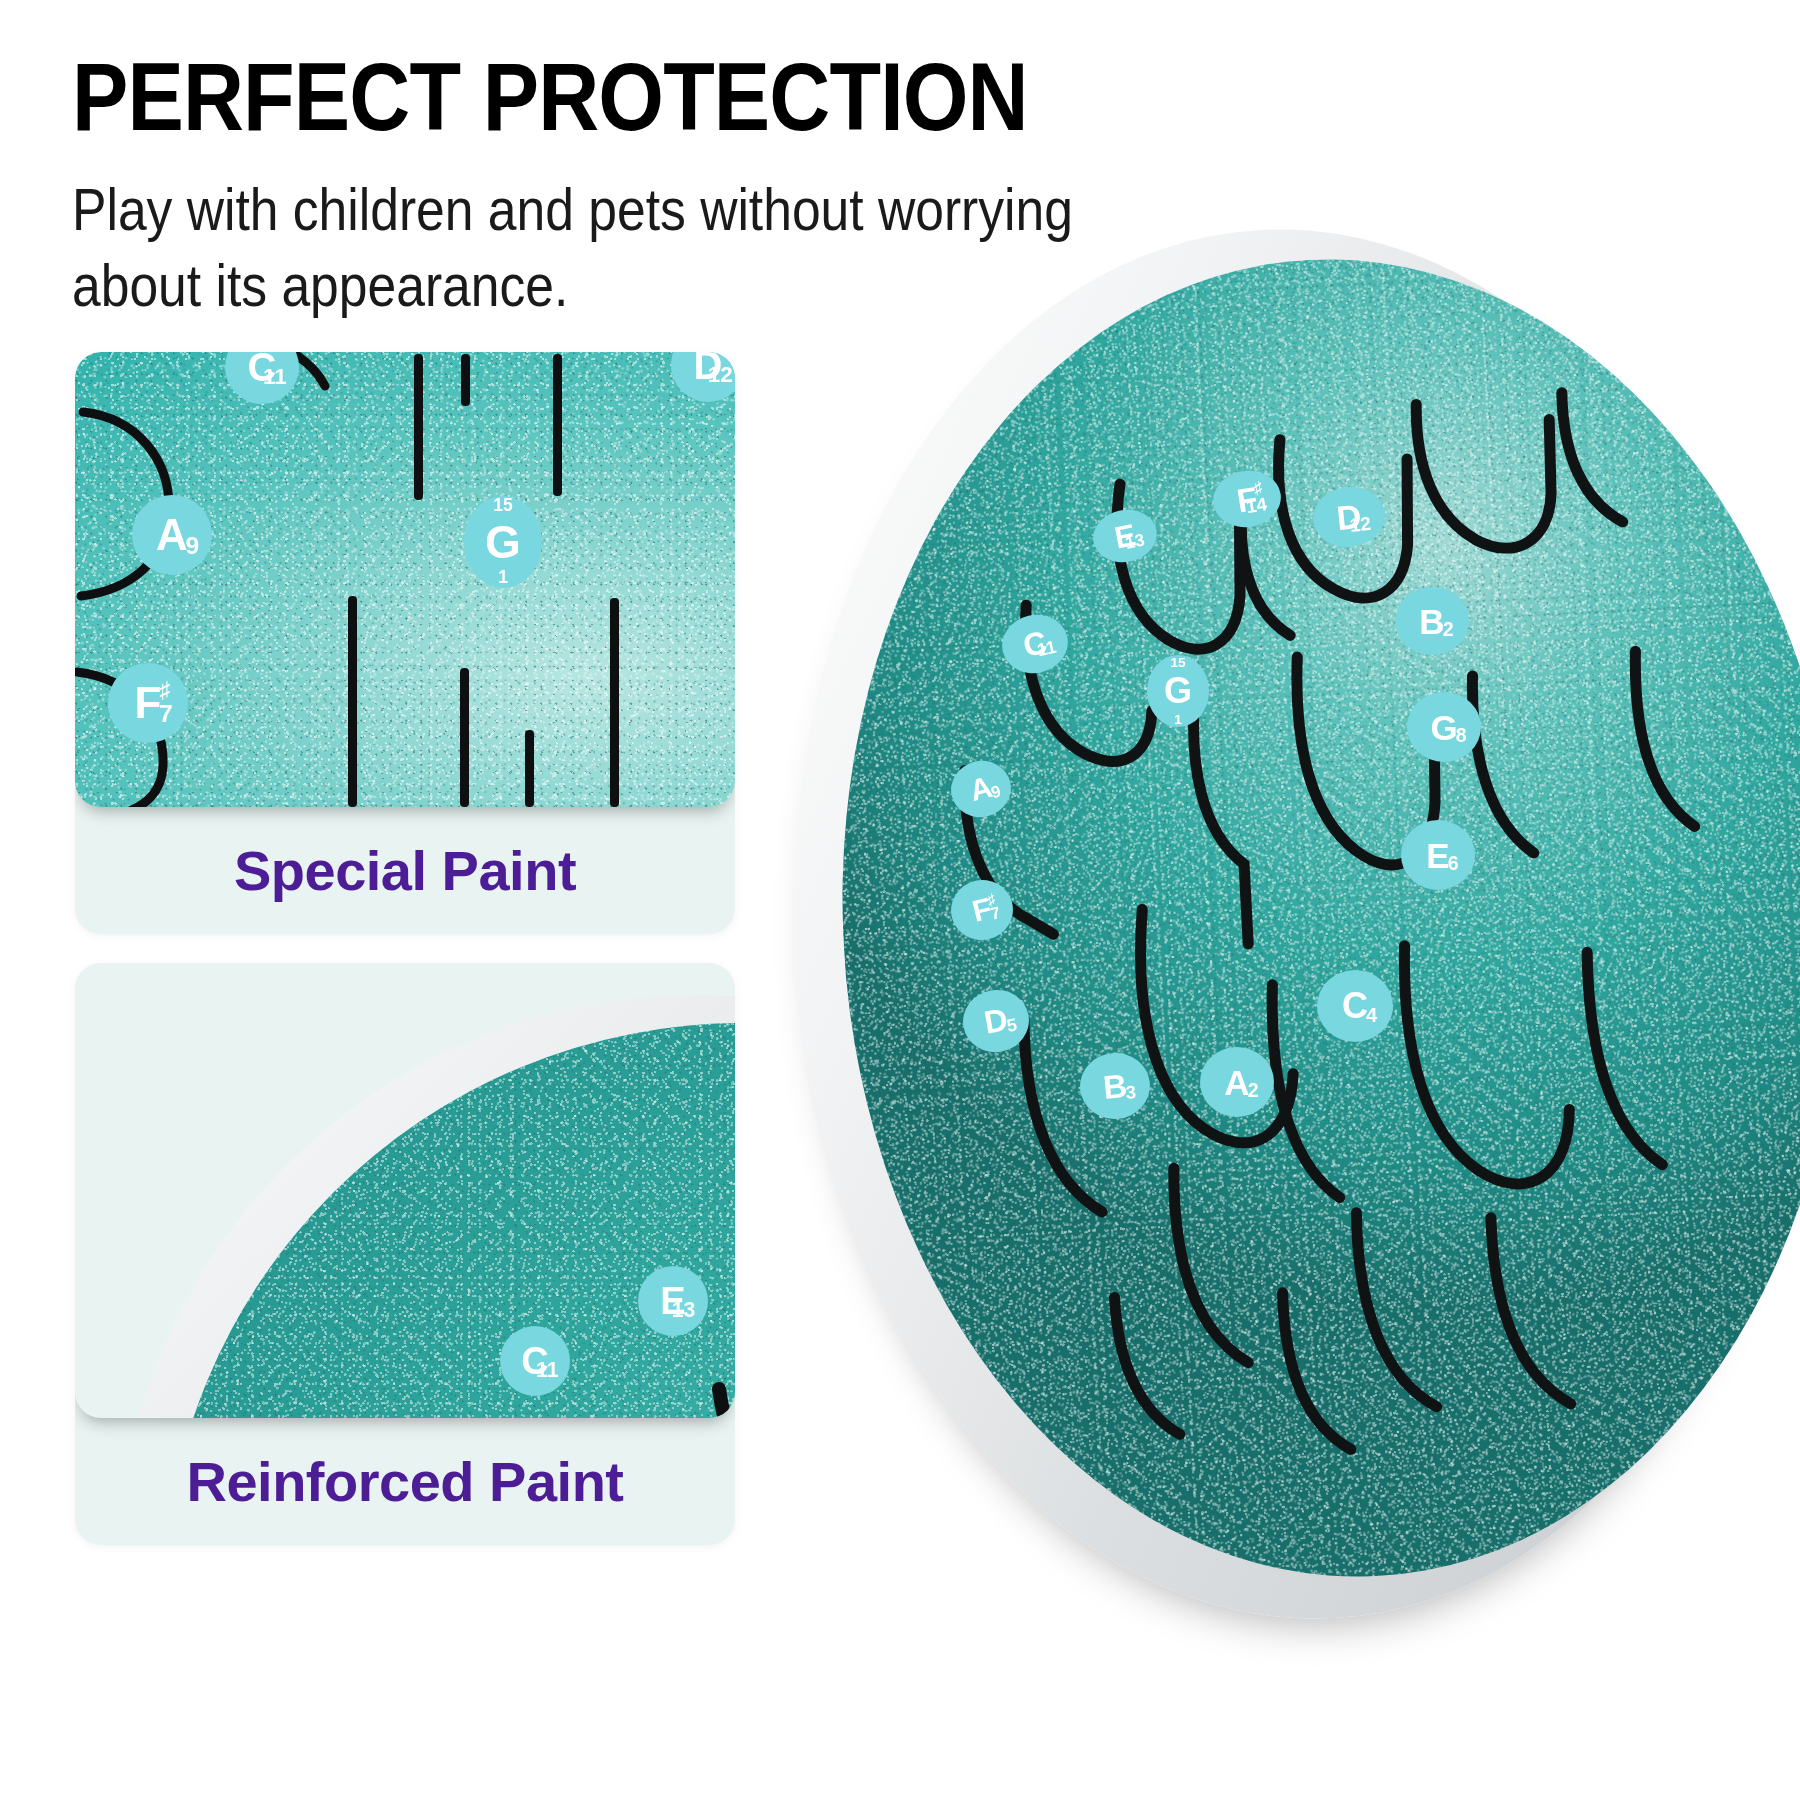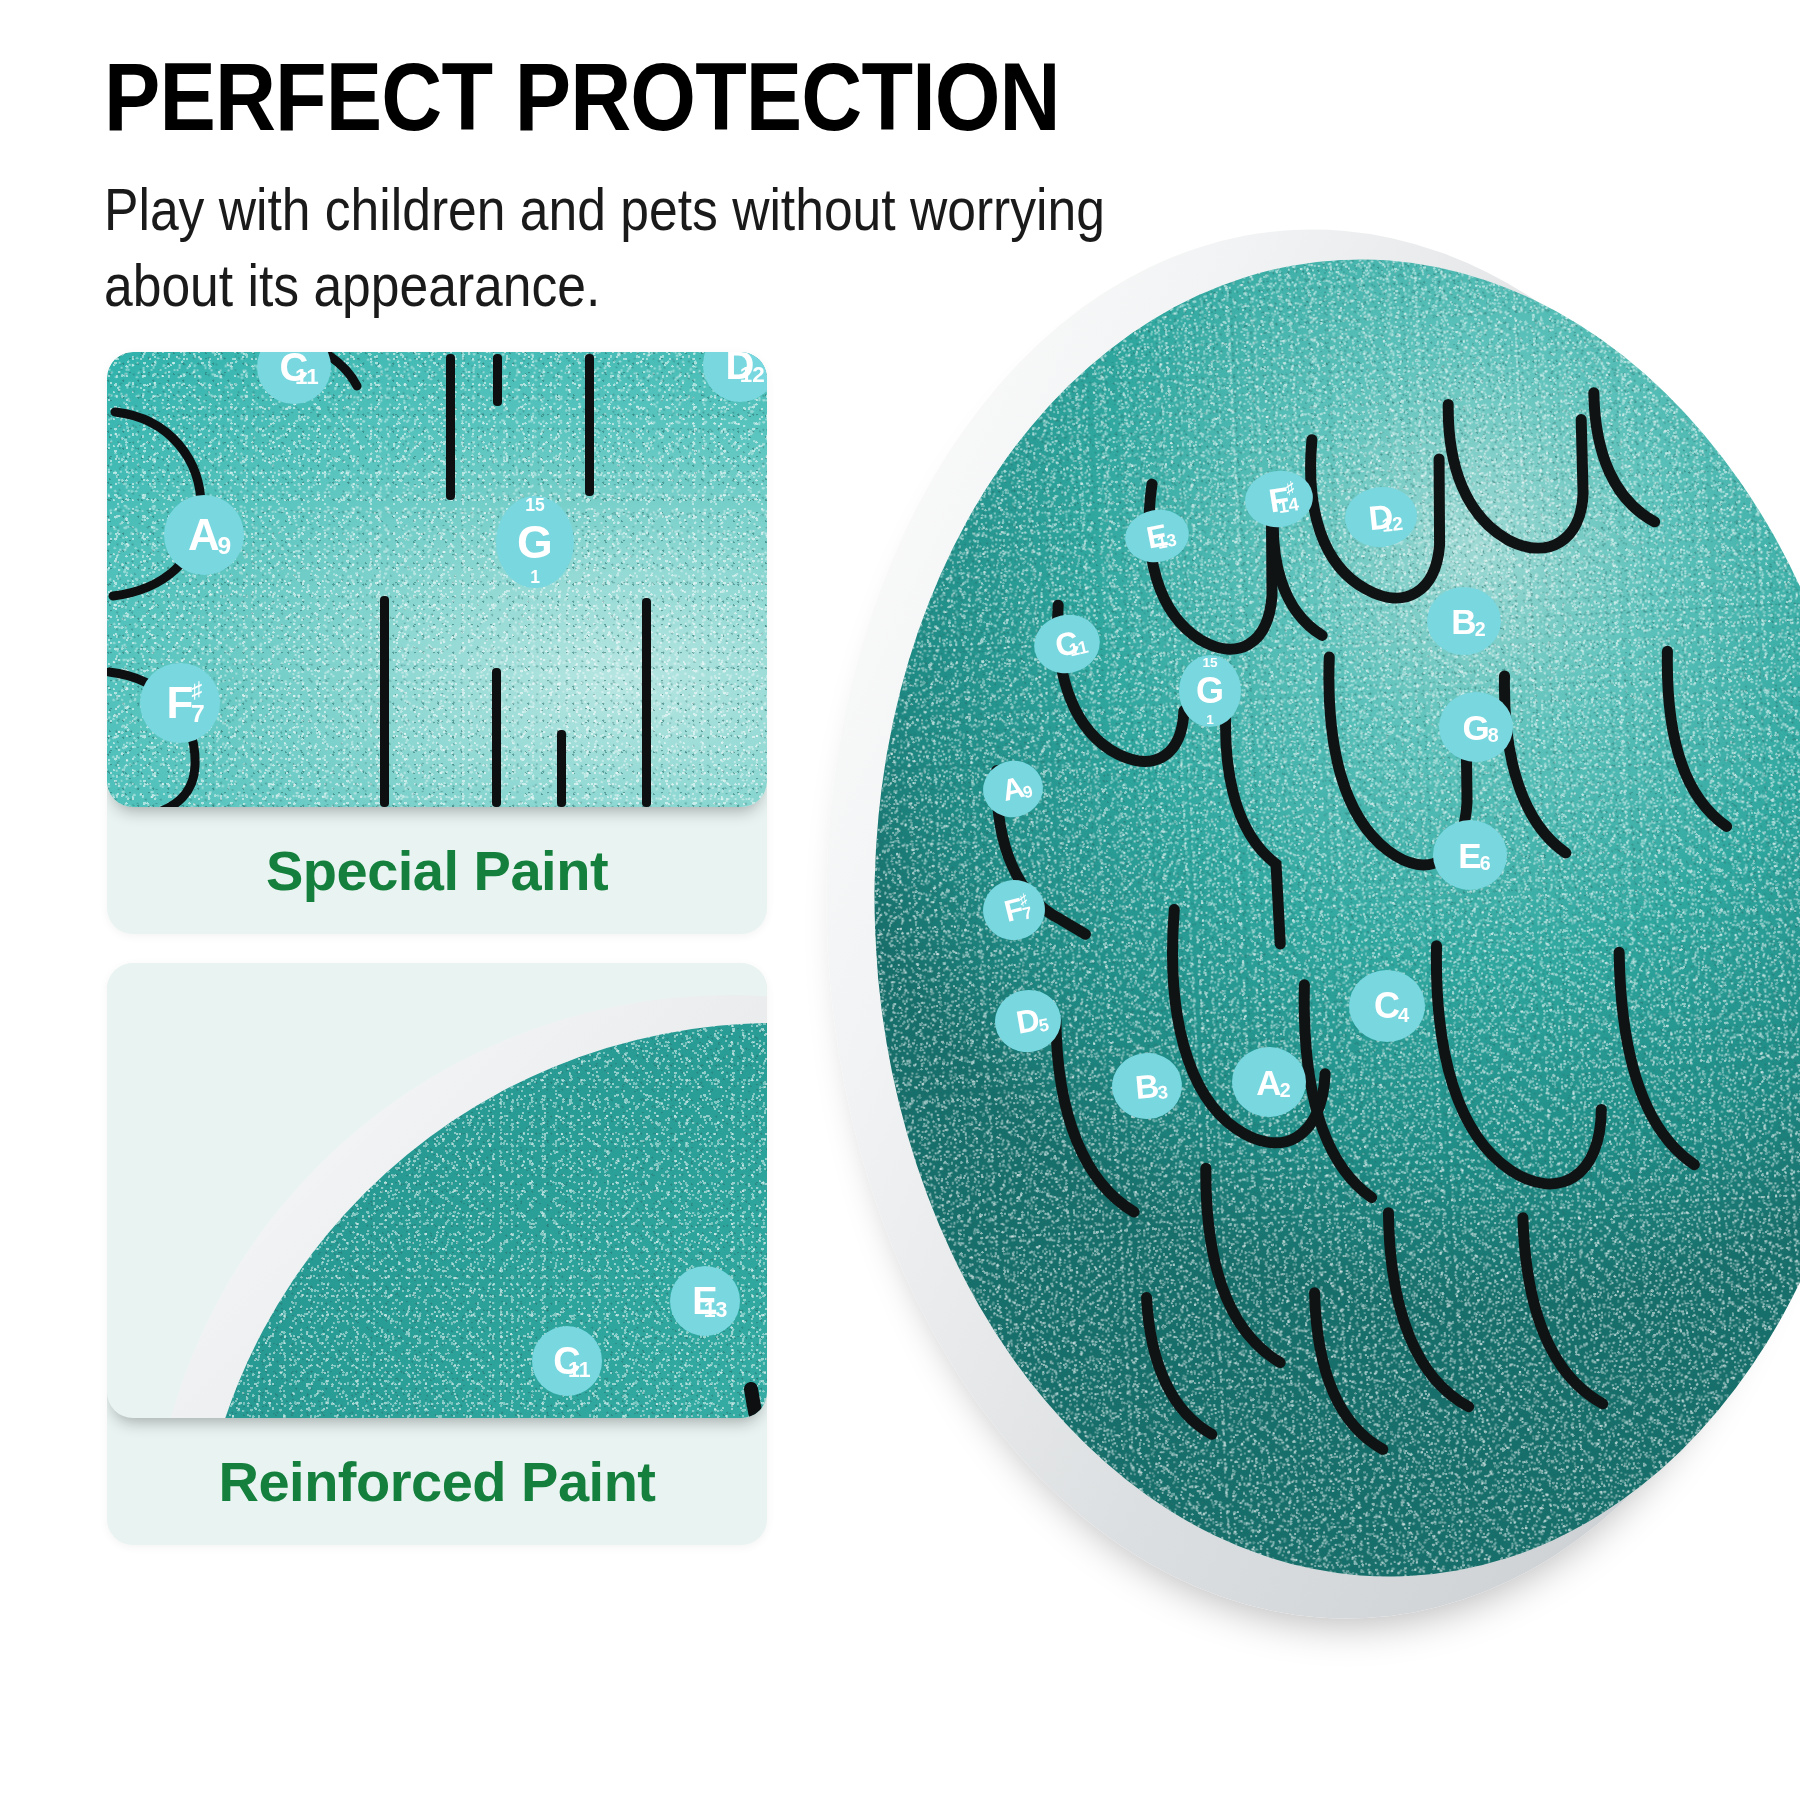--- a/index.html
+++ b/index.html
@@ -3,21 +3,21 @@
 <meta charset="utf-8">
 <style>
   html,body{margin:0;padding:0;}
   body{
     width:1800px;height:1800px;
     background:#ffffff;
     font-family:"Liberation Sans", sans-serif;
     overflow:hidden;
     position:relative;
   }
-  .stage{position:absolute;inset:0;margin-left:32px;}
+  .stage{position:absolute;inset:0;}
 
   
   .headline{
     position:absolute;left:72px;top:48px;width:1180px;
   }
   .headline h1{
     margin:0;
     font-family:"Liberation Sans Narrow","Liberation Sans",sans-serif;
     font-weight:bold;
     font-size:96px;
@@ -56,21 +56,21 @@
     border-radius:26px;
     overflow:hidden;
     box-shadow:0 10px 16px -6px rgba(0,0,0,.30);
   }
   .card .caption{
     position:absolute;left:0;right:0;bottom:0;height:127px;
     display:flex;align-items:center;justify-content:center;
     font-family:"Liberation Sans Narrow","Liberation Sans",sans-serif;
     font-weight:bold;
     font-size:56px;
-    color:#15803d;
+    color:#4c1d95;
     letter-spacing:-0.5px;
   }
 
   
   .paint-grad{
     position:absolute;inset:0;
     background:
       radial-gradient(120% 95% at 78% 72%, #b8e6e2 0%, #8fd8d3 28%, #56c3bd 62%, #2fb1ab 100%);
   }
   .speckle{

